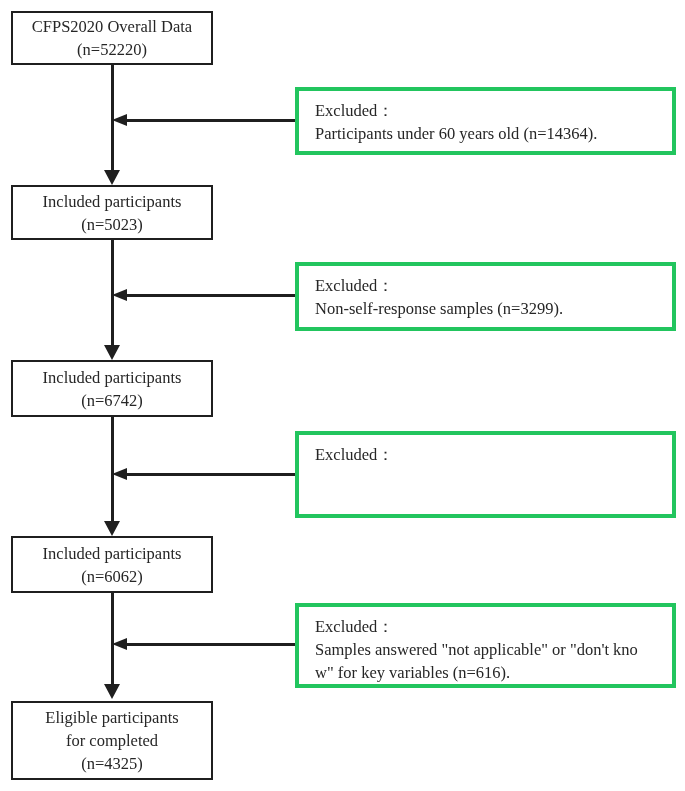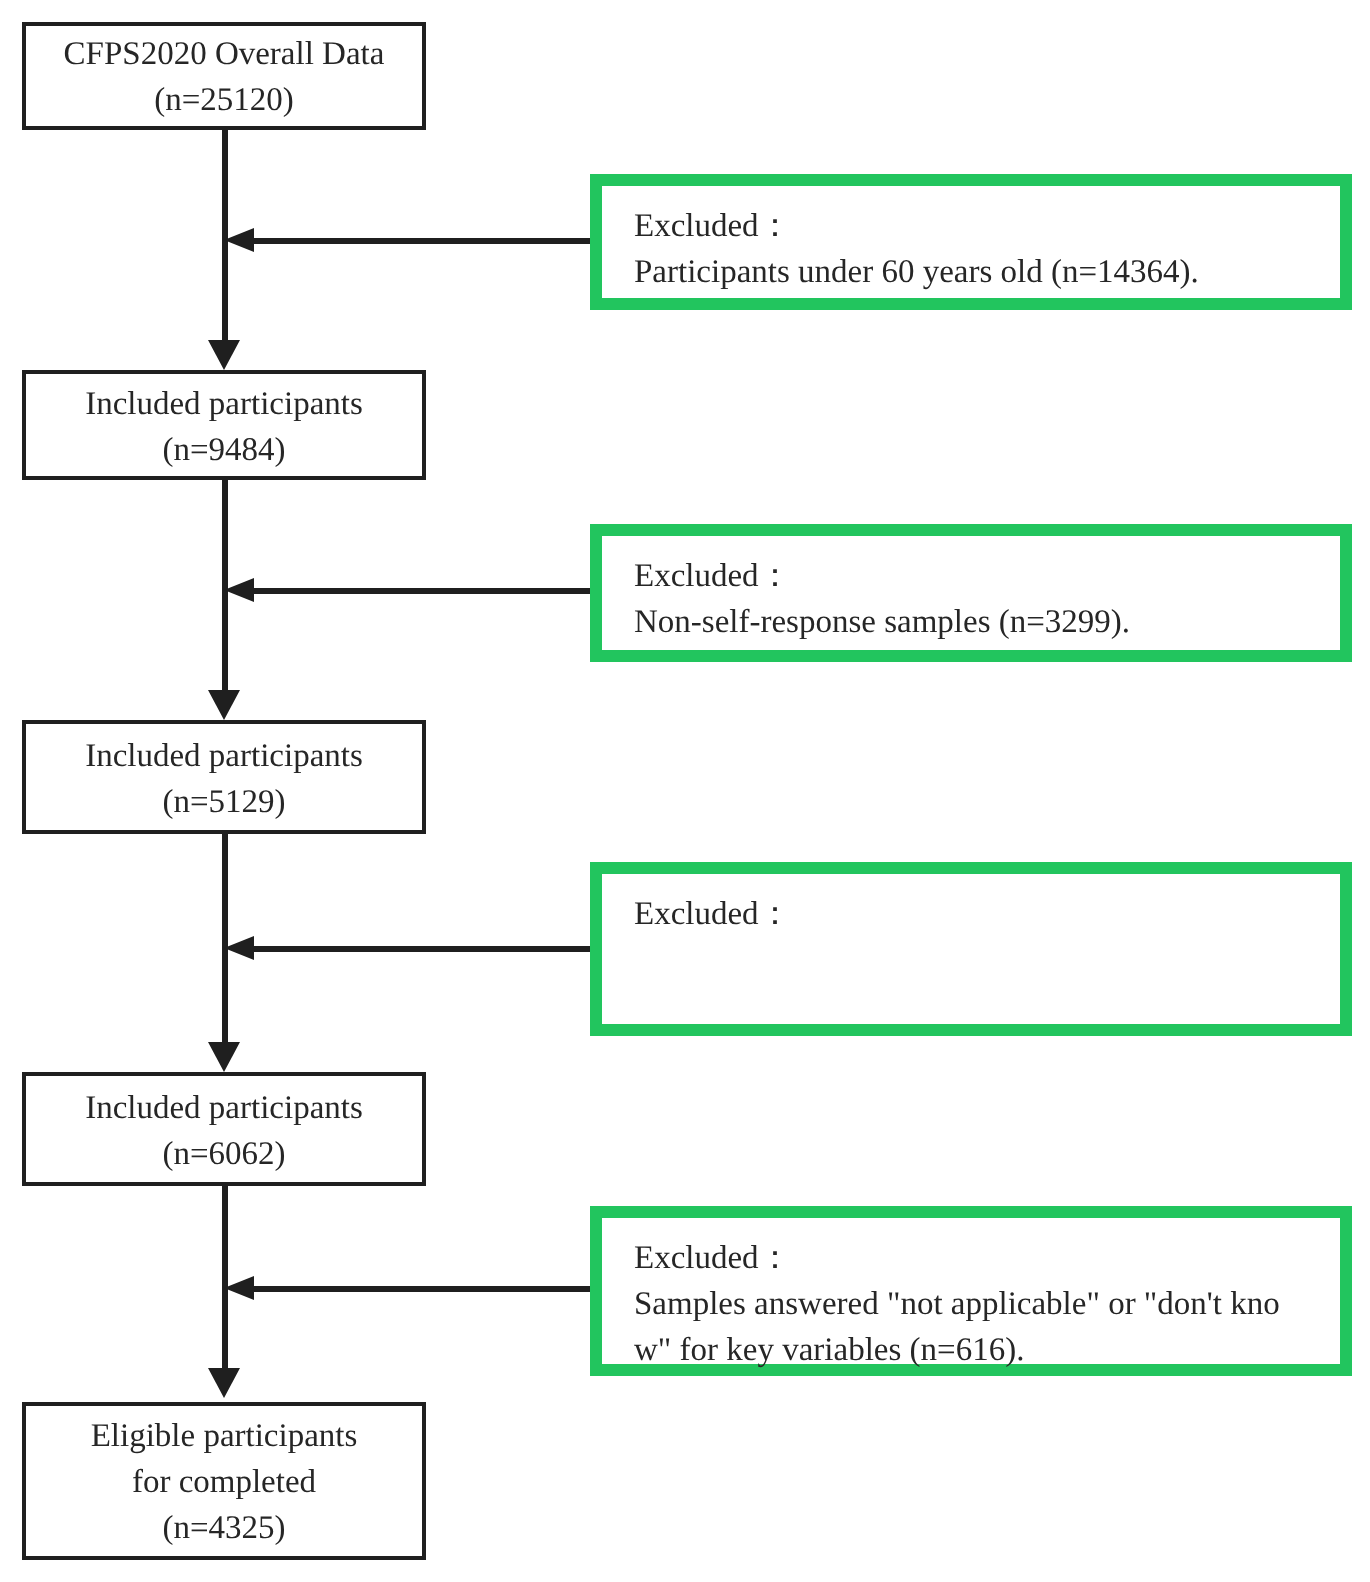--- a/index.html
+++ b/index.html
@@ -27,21 +27,21 @@
     border: 2.5px solid #1f1f1f;
     left: 11px;
     width: 202px;
     display: flex;
     flex-direction: column;
     justify-content: center;
     align-items: center;
     text-align: center;
   }
   .box.excluded {
-    border: 6px solid #22c55e;
+    border: 4px solid #22c55e;
     left: 295px;
     width: 381px;
     padding: 8px 16px;
     text-align: left;
   }
   .vline {
     position: absolute;
     left: 111px;
     width: 3px;
     background: #1f1f1f;
@@ -72,31 +72,31 @@
     border-right: 15px solid #1f1f1f;
   }
 </style>
 </head>
 <body>
 
 <div class="canvas">
 
   <div class="box main" style="top:11px;height:54px;">
     <div>CFPS2020 Overall Data</div>
-    <div>(n=25120)</div>
+    <div>(n=52220)</div>
   </div>
 
   <div class="box main" style="top:185px;height:55px;">
     <div>Included participants</div>
-    <div>(n=9484)</div>
+    <div>(n=5023)</div>
   </div>
 
   <div class="box main" style="top:360px;height:57px;">
     <div>Included participants</div>
-    <div>(n=5129)</div>
+    <div>(n=6742)</div>
   </div>
 
   <div class="box main" style="top:536px;height:57px;">
     <div>Included participants</div>
     <div>(n=6062)</div>
   </div>
 
   <div class="box main" style="top:701px;height:79px;">
     <div>Eligible participants</div>
     <div>for completed</div>

